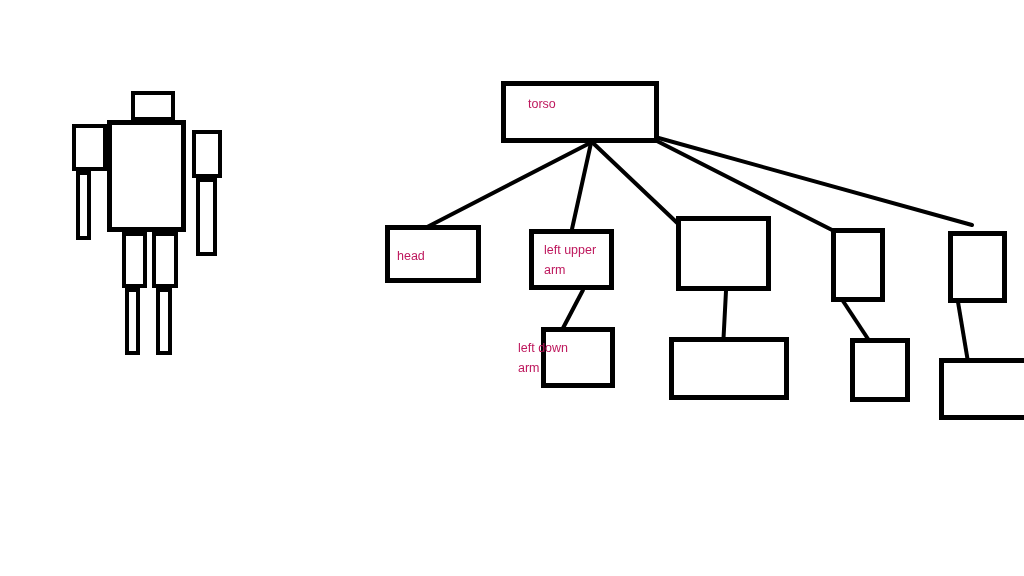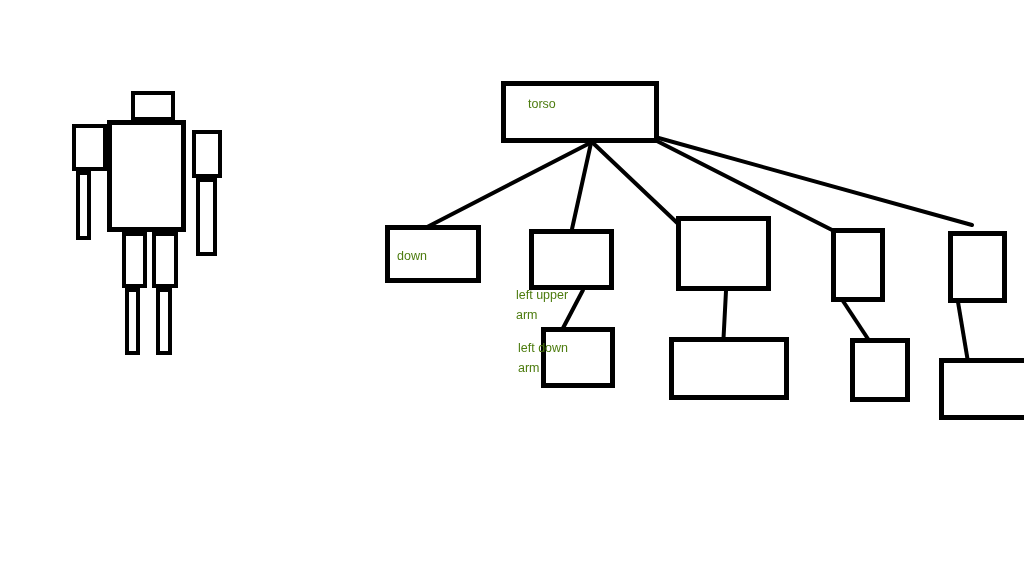--- a/index.html
+++ b/index.html
@@ -23,21 +23,21 @@
     position: absolute;
     left: 0;
     top: 0;
     width: 1024px;
     height: 576px;
   }
   .node-label {
     position: absolute;
     font-family: "Liberation Sans", sans-serif;
     font-size: 12.5px;
-    color: #4d7c0f;
+    color: #be185d;
     line-height: 20px;
     white-space: pre-line;
     pointer-events: none;
   }
   .hit {
     position: absolute;
   }
 </style>
 </head>
 <body>
@@ -76,23 +76,23 @@
       <rect x="833.5" y="230.5" width="49" height="69" fill="#ffffff" stroke="#000000" stroke-width="5"></rect>
       <rect x="852.5" y="340.5" width="55" height="59" fill="#ffffff" stroke="#000000" stroke-width="5"></rect>
       <rect x="950.5" y="233.5" width="54" height="67" fill="#ffffff" stroke="#000000" stroke-width="5"></rect>
       <rect x="941.5" y="360.5" width="95" height="57" fill="#ffffff" stroke="#000000" stroke-width="5"></rect>
     </svg>
 
   <div id="labels">
       <div class="hit" style="left: 501px; top: 81px; width: 158px; height: 62px;"></div>
       <div class="node-label" style="left: 528px; top: 94px;">torso</div>
       <div class="hit" style="left: 385px; top: 225px; width: 96px; height: 58px;"></div>
-      <div class="node-label" style="left: 397px; top: 246px;">down</div>
+      <div class="node-label" style="left: 397px; top: 246px;">head</div>
       <div class="hit" style="left: 529px; top: 229px; width: 85px; height: 61px;"></div>
-      <div class="node-label" style="left: 516px; top: 240px; margin-top: 45px;">left upper
+      <div class="node-label" style="left: 544px; top: 240px;">left upper
 arm</div>
       <div class="hit" style="left: 541px; top: 327px; width: 74px; height: 61px;"></div>
       <div class="node-label" style="left: 518px; top: 338px;">left down
 arm</div>
       <div class="hit" style="left: 676px; top: 216px; width: 95px; height: 75px;"></div>
       <div class="hit" style="left: 669px; top: 337px; width: 120px; height: 63px;"></div>
       <div class="hit" style="left: 831px; top: 228px; width: 54px; height: 74px;"></div>
       <div class="hit" style="left: 850px; top: 338px; width: 60px; height: 64px;"></div>
       <div class="hit" style="left: 948px; top: 231px; width: 59px; height: 72px;"></div>
       <div class="hit" style="left: 939px; top: 358px; width: 100px; height: 62px;"></div>

